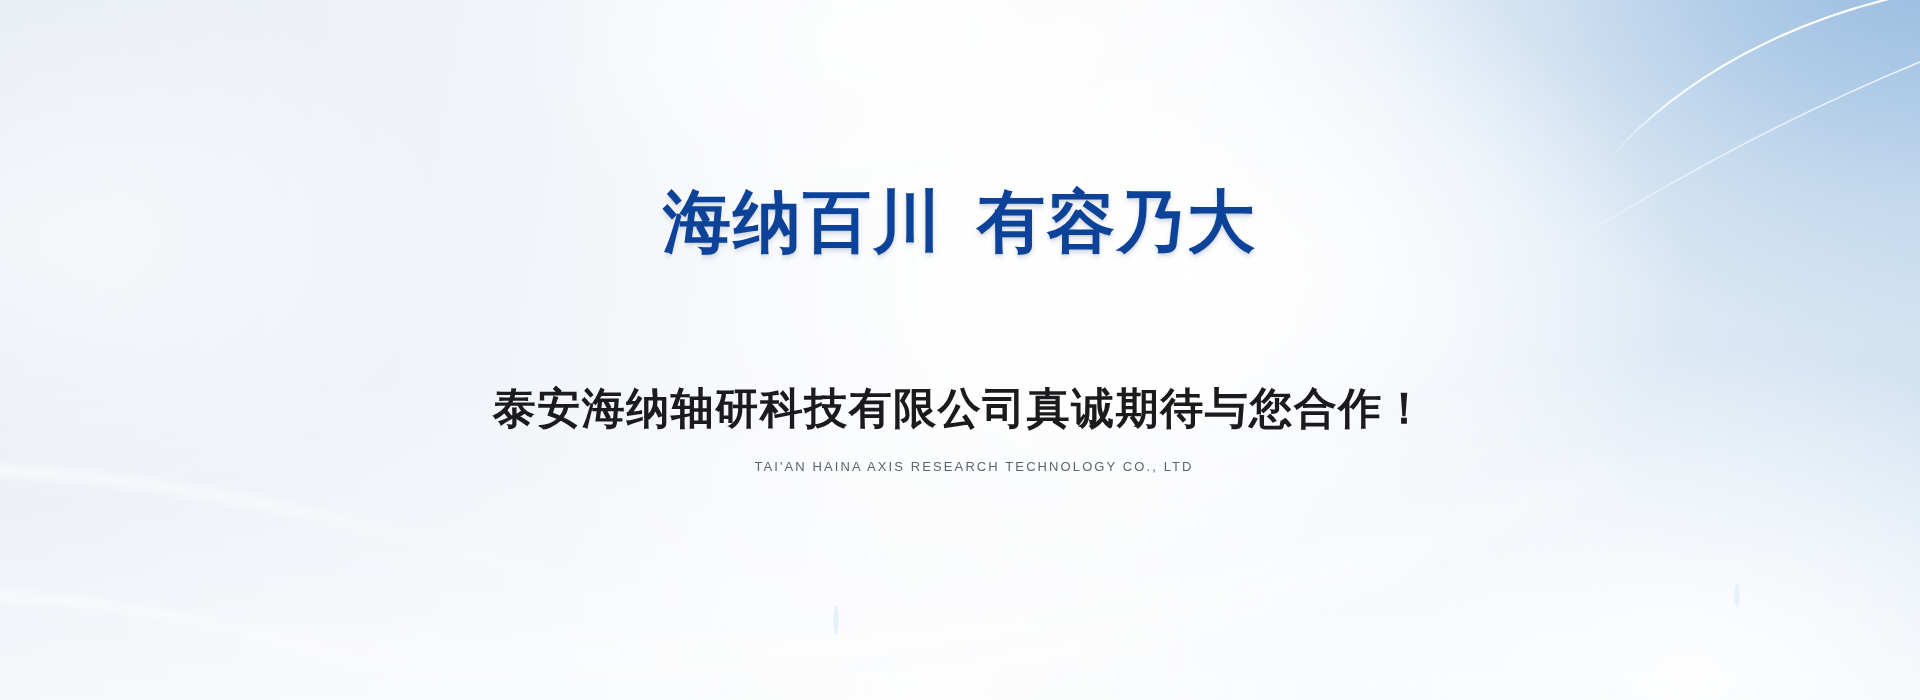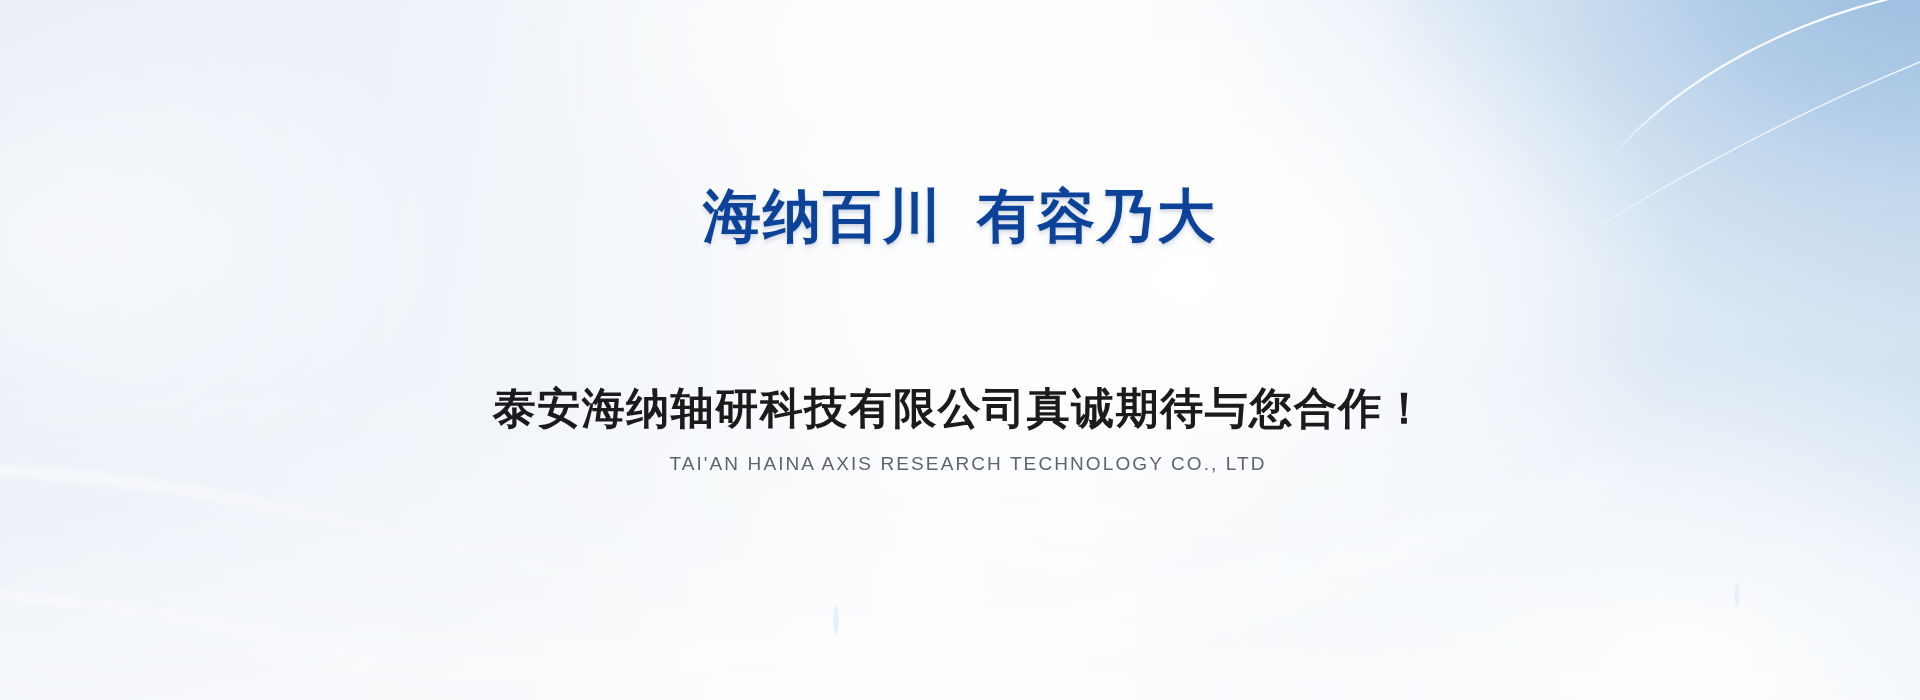--- a/index.html
+++ b/index.html
@@ -117,21 +117,21 @@
     align-items: center;
   }
 
   .headline {
     margin: 0;
     position: absolute;
     top: 186px;
     left: 50%;
     transform: translateX(-50%);
     white-space: nowrap;
-    font-size: 58px;
+    font-size: 68px;
     line-height: 1.05;
     font-weight: 700;
     letter-spacing: 2px;
     color: #0c4399;
     -webkit-text-stroke: 5px #ffffff;
     paint-order: stroke fill;
     text-shadow:
        0 3px 5px rgba(120,140,170,0.30),
        0 1px 2px rgba(120,140,170,0.22);
   }
@@ -148,27 +148,27 @@
     left: 50%;
     transform: translateX(-50%);
     white-space: nowrap;
     font-size: 43px;
     font-weight: 600;
     letter-spacing: 1.5px;
     color: #1b1b1d;
   }
 
   .subtitle-en {
-    margin: 8px;
+    margin: 14px;
     position: absolute;
     top: 445px;
     left: 50%;
     transform: translateX(-50%);
     white-space: nowrap;
-    font-size: 19px;
+    font-size: 13px;
     font-weight: 400;
     letter-spacing: 2.1px;
     color: #5d646d;
     transform-origin: center;
   }
 </style>
 </head>
 <body>
 
 <div class="banner">

